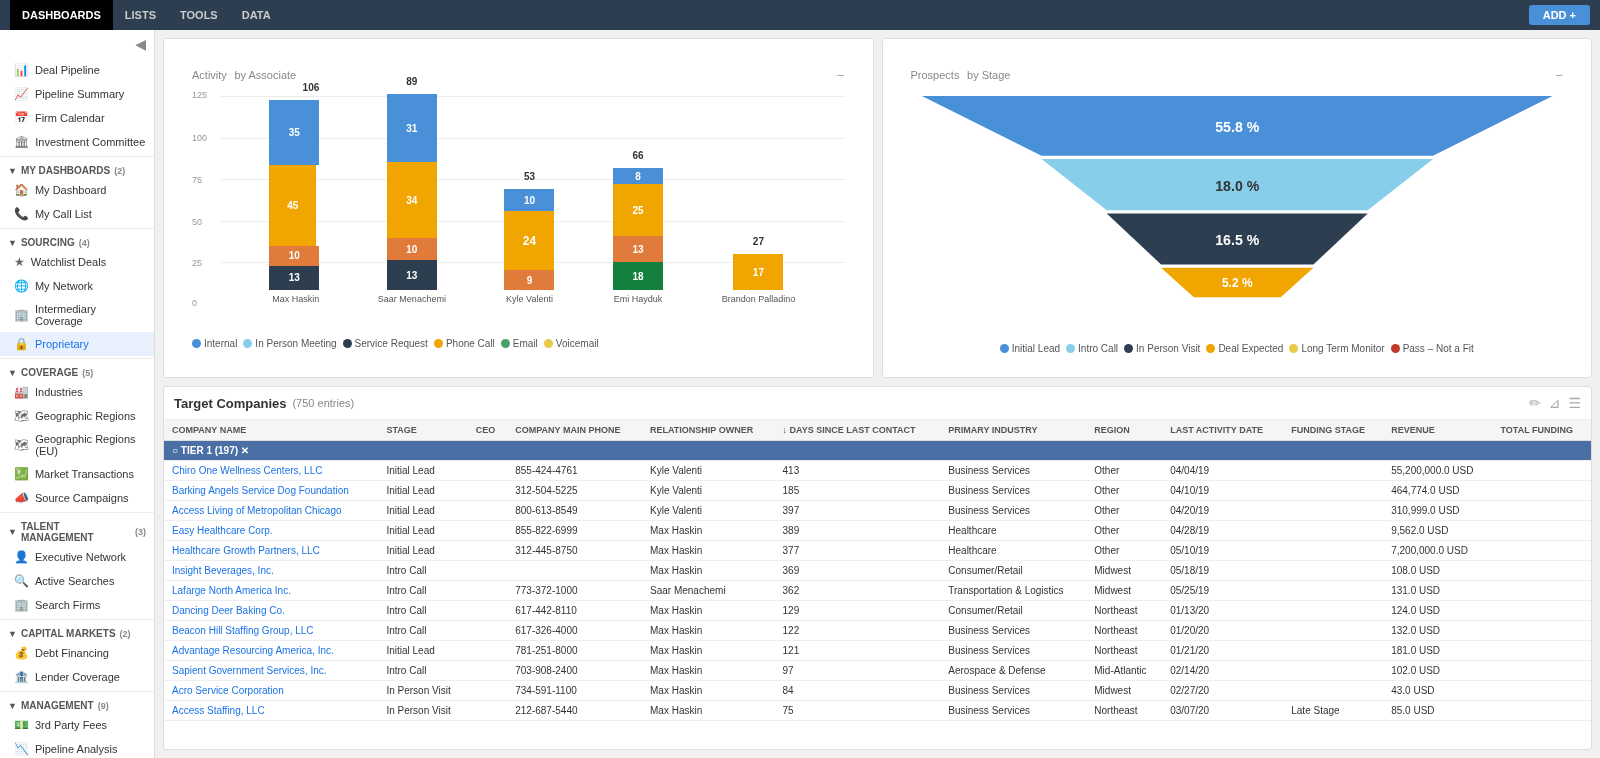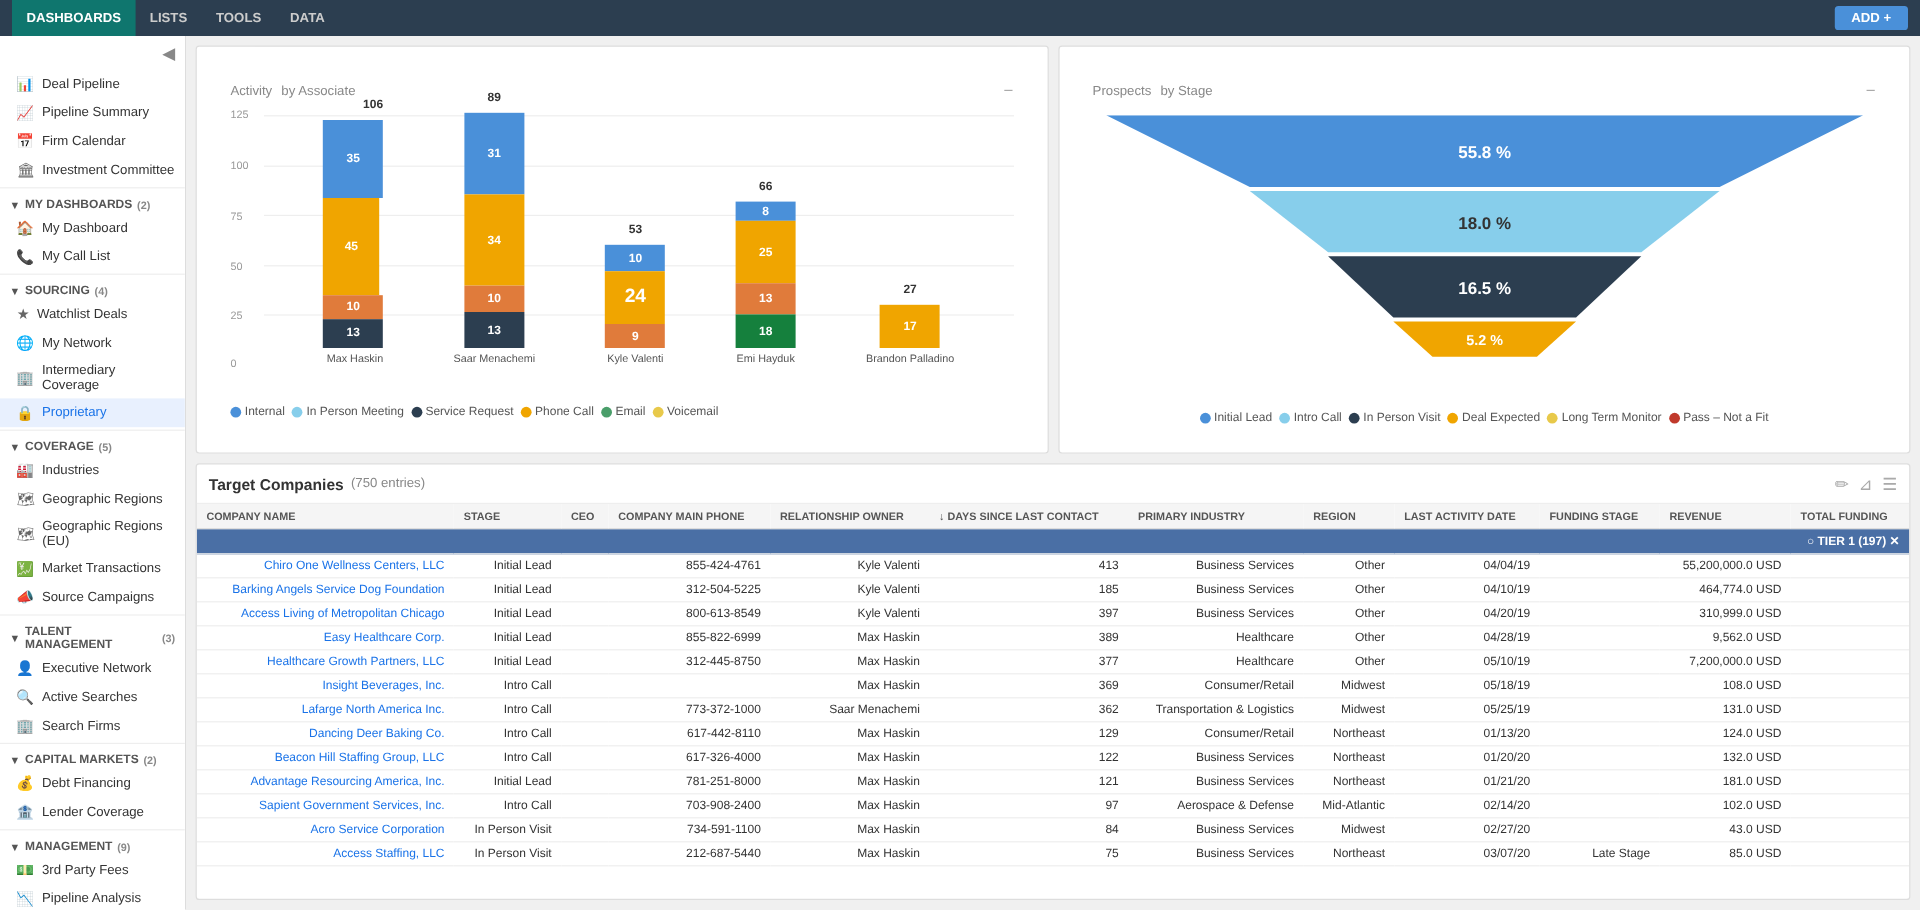--- a/index.html
+++ b/index.html
@@ -5,21 +5,21 @@
     * { box-sizing: border-box; margin: 0; padding: 0; }
     body { font-family: Arial, sans-serif; font-size: 12px; background: #f0f0f0; overflow: hidden; }
 
     
     .top-nav {
       display: flex; align-items: center; background: #2c3e50; height: 30px; padding: 0 10px;
     }
     .top-nav-item {
       color: #ccc; font-size: 11px; padding: 0 12px; height: 30px; display: flex; align-items: center; cursor: pointer; text-transform: uppercase; font-weight: bold;
     }
-    .top-nav-item.active { background: #0f766e; color: #fff; }
+    .top-nav-item.active { background: #000000; color: #fff; }
     .top-nav-add {
       margin-left: auto; background: #4a90d9; color: #fff; font-size: 11px; padding: 4px 14px; border-radius: 3px; cursor: pointer; font-weight: bold;
     }
 
     
     .main-layout { display: flex; height: calc(758px - 30px); }
 
     
     .sidebar {
       width: 155px; background: #fff; border-right: 1px solid #ddd; overflow-y: auto; flex-shrink: 0;
@@ -59,21 +59,21 @@
 
     
     .table-card { background: #fff; border: 1px solid #ddd; border-radius: 3px; flex: 1; display: flex; flex-direction: column; }
     .table-header { display: flex; align-items: center; padding: 8px 10px; border-bottom: 1px solid #eee; }
     .table-title { font-size: 13px; font-weight: bold; color: #333; }
     .table-subtitle { font-size: 11px; color: #888; margin-left: 6px; }
     .table-actions { margin-left: auto; display: flex; gap: 8px; color: #aaa; cursor: pointer; font-size: 14px; }
 
     table { width: 100%; border-collapse: collapse; font-size: 10px; padding-left: 21px; }
     thead th { background: #f5f5f5; color: #555; font-weight: bold; padding: 5px 8px; text-align: left; border-bottom: 1px solid #ddd; white-space: nowrap; font-size: 9px; text-transform: uppercase; cursor: pointer; }
-    tbody tr { border-bottom: 1px solid #eee; text-align: right; }
+    tbody tr { border-bottom: 1px solid #eee; }
     tbody td { padding: 4px 8px; color: #333; white-space: nowrap; }
     .company-link { color: #1a73e8; cursor: pointer; }
   </style>
 </head>
 <body>
 
 <div class="top-nav">
   <div class="top-nav-item active">DASHBOARDS</div>
   <div class="top-nav-item">LISTS</div>
   <div class="top-nav-item">TOOLS</div>
@@ -272,21 +272,21 @@
                   <div style="background:#f0a500;width:50px;height:76px;display:flex;align-items:center;justify-content:center;color:#fff;font-size:10px;font-weight:bold;">34</div>
                   <div style="background:#4a90d9;width:50px;height:68px;display:flex;align-items:center;justify-content:center;color:#fff;font-size:10px;font-weight:bold;">31</div>
                 </div>
                 <div style="font-size:9px;color:#555;margin-top:4px;text-align:center;max-width:70px;white-space:nowrap;">Saar Menachemi</div>
               </div>
 
               <div style="display:flex;flex-direction:column;align-items:center;position:relative;">
                 <div style="position:absolute;top:-18px;font-size:10px;font-weight:bold;color:#333;">53</div>
                 <div style="width:50px;display:flex;flex-direction:column-reverse;">
                   <div style="background:#e07b3b;width:50px;height:20px;display:flex;align-items:center;justify-content:center;color:#fff;font-size:10px;font-weight:bold;">9</div>
-                  <div style="background:#f0a500;width:50px;height:44px;display:flex;align-items:center;justify-content:center;color:#fff;font-size:16px;font-weight:bold;">24</div>
+                  <div style="background:#f0a500;width:50px;height:59px;display:flex;align-items:center;justify-content:center;color:#fff;font-size:12px;font-weight:bold;">24</div>
                   <div style="background:#4a90d9;width:50px;height:22px;display:flex;align-items:center;justify-content:center;color:#fff;font-size:10px;font-weight:bold;">10</div>
                 </div>
                 <div style="font-size:9px;color:#555;margin-top:4px;text-align:center;max-width:70px;white-space:nowrap;">Kyle Valenti</div>
               </div>
 
               <div style="display:flex;flex-direction:column;align-items:center;position:relative;">
                 <div style="position:absolute;top:-18px;font-size:10px;font-weight:bold;color:#333;">66</div>
                 <div style="width:50px;display:flex;flex-direction:column-reverse;">
                   <div style="background:#15803d;width:50px;height:28px;display:flex;align-items:center;justify-content:center;color:#fff;font-size:10px;font-weight:bold;">18</div>
                   <div style="background:#e07b3b;width:50px;height:26px;display:flex;align-items:center;justify-content:center;color:#fff;font-size:10px;font-weight:bold;">13</div>

